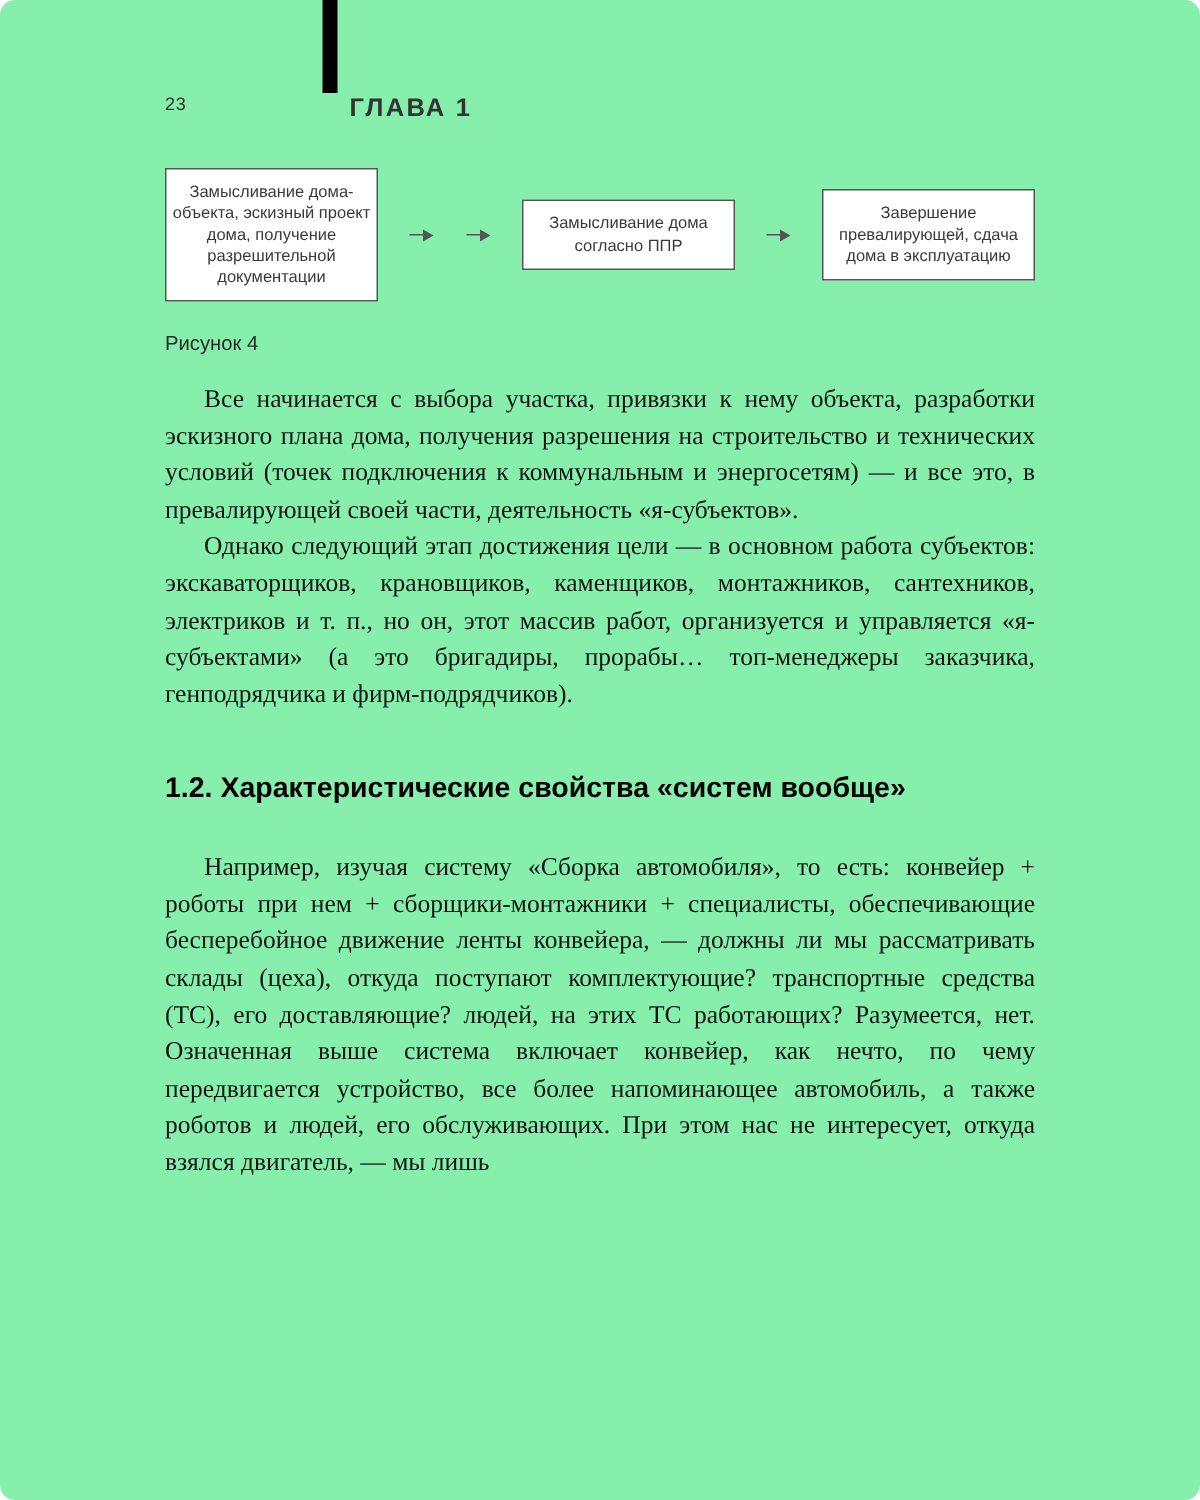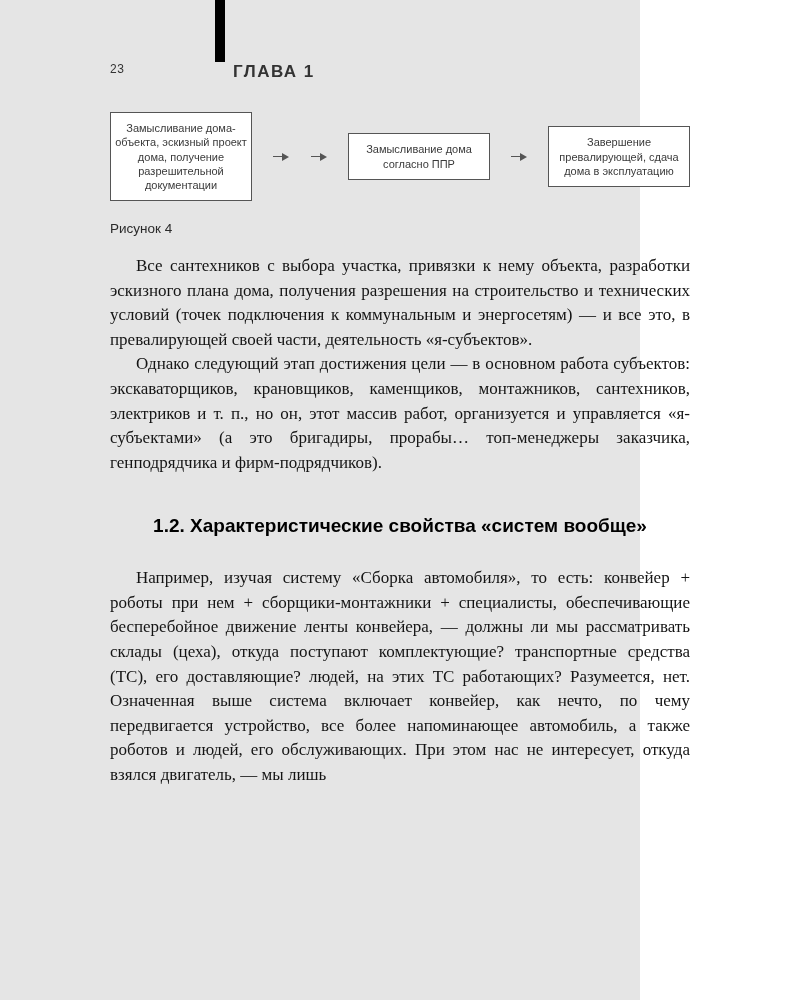--- a/index.html
+++ b/index.html
@@ -5,22 +5,23 @@
   * { margin: 0; padding: 0; box-sizing: border-box; }
   html, body { background: #ffffff; }
   body {
     width: 800px; height: 1000px;
     font-family: "Liberation Serif", serif;
     position: relative;
     overflow: hidden;
   }
   .page {
     position: relative;
-    width: 640px; height: 1000px;
-    background: #e5e5e5;
+    width: 800px; height: 1000px;
+    background: #86efac;
+    border-radius: 10px;
   }
   
   .top-bar {
     position: absolute;
     left: 215px; top: 0;
     width: 10px; height: 62px;
     background: #000000;
   }
   
   .page-header {
@@ -103,21 +104,21 @@
   .body-text p { margin: 0; }
   .body-text p.indent { text-indent: 26px; }
   .section-heading {
     font-family: "Liberation Sans", sans-serif;
     font-weight: bold;
     font-size: 19px;
     line-height: 1.2;
     color: #000000;
     margin-top: 40px;
     margin-bottom: 28px;
-    text-align: center;
+    text-align: left;
   }
 </style>
 </head>
 <body>
 
 <div class="page">
 
   <div class="top-bar"></div>
 
   <header class="page-header">
@@ -131,19 +132,19 @@
       <div class="flow-arrow"></div>
       <div class="flow-arrow"></div>
       <div class="flow-box">Замысливание дома согласно ППР</div>
       <div class="flow-arrow"></div>
       <div class="flow-box">Завершение превалирующей, сдача дома в эксплуатацию</div>
     </div>
     <figcaption class="figure-caption">Рисунок 4</figcaption>
   </figure>
 
   <main class="body-text">
-    <p class="indent">Все сантехников с выбора участка, привязки к нему объекта, разработки эскизного плана дома, получения разрешения на строительство и технических условий (точек подключения к коммунальным и энергосетям) — и все это, в превалирующей своей части, деятельность «я-субъектов».</p>
+    <p class="indent">Все начинается с выбора участка, привязки к нему объекта, разработки эскизного плана дома, получения разрешения на строительство и технических условий (точек подключения к коммунальным и энергосетям) — и все это, в превалирующей своей части, деятельность «я-субъектов».</p>
     <p class="indent">Однако следующий этап достижения цели — в основном работа субъектов: экскаваторщиков, крановщиков, каменщиков, монтажников, сантехников, электриков и т. п., но он, этот массив работ, организуется и управляется «я-субъектами» (а это бригадиры, прорабы… топ-менеджеры заказчика, генподрядчика и фирм-подрядчиков).</p>
     <h2 class="section-heading">1.2. Характеристические свойства «систем вообще»</h2>
     <p class="indent">Например, изучая систему «Сборка автомобиля», то есть: конвейер + роботы при нем + сборщики-монтажники + специалисты, обеспечивающие бесперебойное движение ленты конвейера, — должны ли мы рассматривать склады (цеха), откуда поступают комплектующие? транспортные средства (ТС), его доставляющие? людей, на этих ТС работающих? Разумеется, нет. Означенная выше система включает конвейер, как нечто, по чему передвигается устройство, все более напоминающее автомобиль, а также роботов и людей, его обслуживающих. При этом нас не интересует, откуда взялся двигатель, — мы лишь</p>
   </main>
 
 </div>
 
 </body></html>

